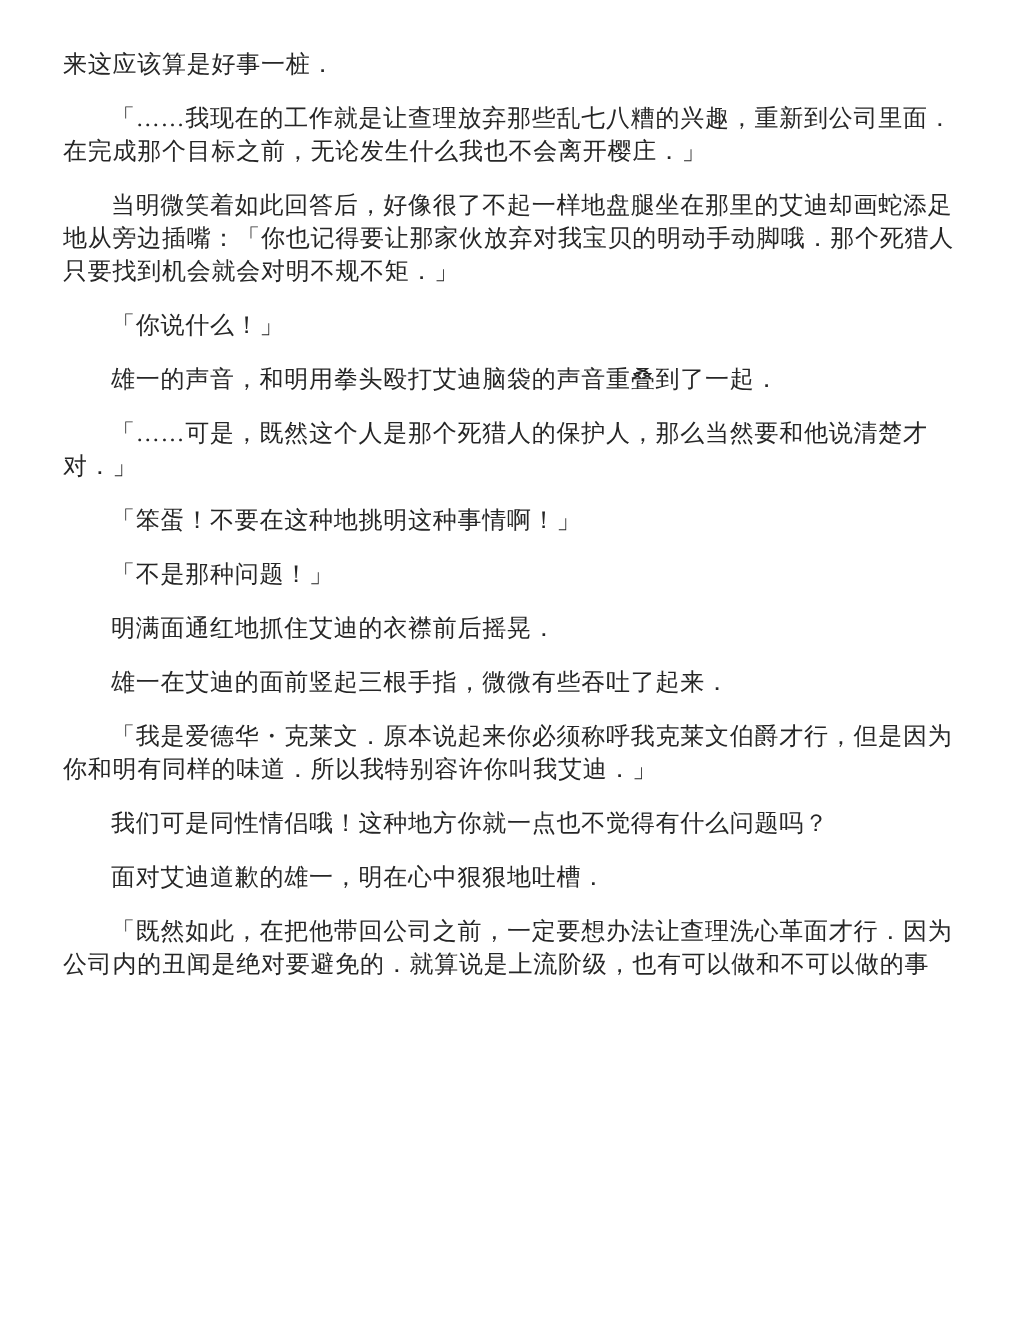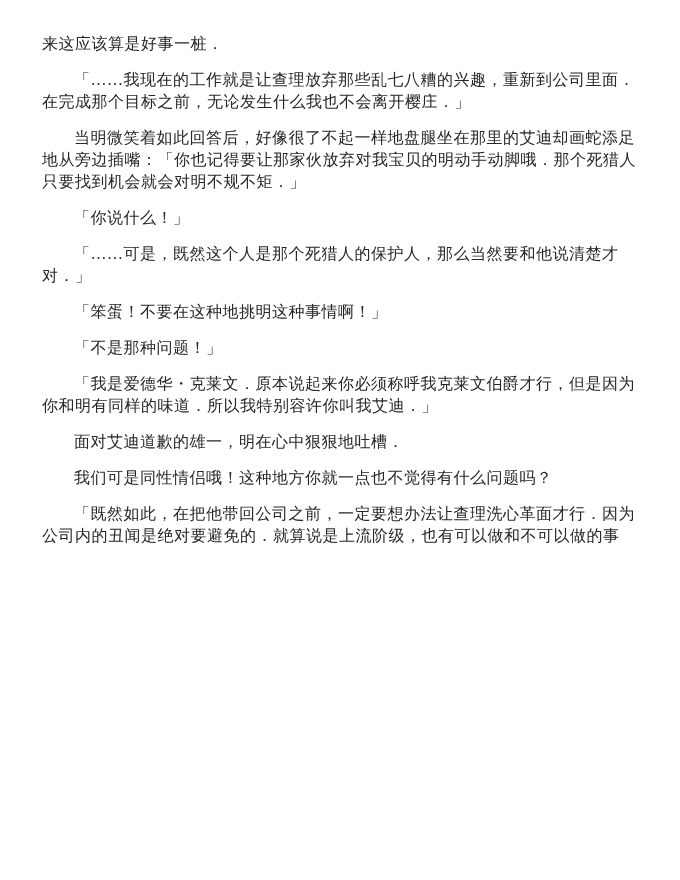--- a/index.html
+++ b/index.html
@@ -35,21 +35,24 @@
 </style>
 </head>
 <body>
 
 <div class="page" style="background: rgb(255, 255, 255);">
   <main class="text-column" style="color: rgb(38, 38, 38);">
       <p class="para no-indent">来这应该算是好事一桩．</p>
       <p class="para">「……我现在的工作就是让查理放弃那些乱七八糟的兴趣，重新到公司里面．<br>在完成那个目标之前，无论发生什么我也不会离开樱庄．」</p>
       <p class="para">当明微笑着如此回答后，好像很了不起一样地盘腿坐在那里的艾迪却画蛇添足<br>地从旁边插嘴：「你也记得要让那家伙放弃对我宝贝的明动手动脚哦．那个死猎人<br>只要找到机会就会对明不规不矩．」</p>
       <p class="para">「你说什么！」</p>
+      <p class="para">雄一的声音，和明用拳头殴打艾迪脑袋的声音重叠到了一起．</p>
       <p class="para">「……可是，既然这个人是那个死猎人的保护人，那么当然要和他说清楚才<br>对．」</p>
       <p class="para">「笨蛋！不要在这种地挑明这种事情啊！」</p>
       <p class="para">「不是那种问题！」</p>
+      <p class="para">明满面通红地抓住艾迪的衣襟前后摇晃．</p>
+      <p class="para">雄一在艾迪的面前竖起三根手指，微微有些吞吐了起来．</p>
       <p class="para">「我是爱德华・克莱文．原本说起来你必须称呼我克莱文伯爵才行，但是因为<br>你和明有同样的味道．所以我特别容许你叫我艾迪．」</p>
+      <p class="para">我们可是同性情侣哦！这种地方你就一点也不觉得有什么问题吗？</p>
       <p class="para">面对艾迪道歉的雄一，明在心中狠狠地吐槽．</p>
-      <p class="para">我们可是同性情侣哦！这种地方你就一点也不觉得有什么问题吗？</p>
       <p class="para">「既然如此，在把他带回公司之前，一定要想办法让查理洗心革面才行．因为<br>公司内的丑闻是绝对要避免的．就算说是上流阶级，也有可以做和不可以做的事</p>
     </main>
 </div>
 
 </body></html>

